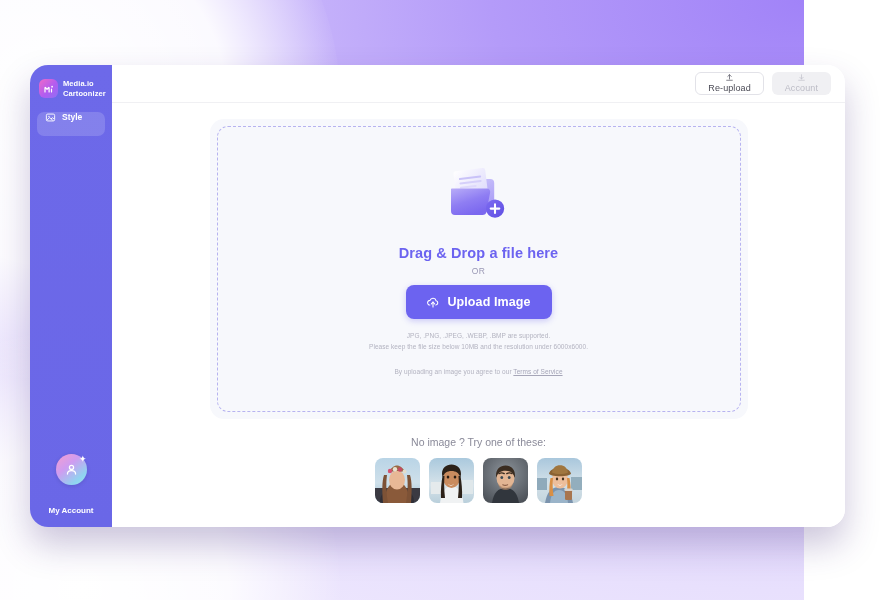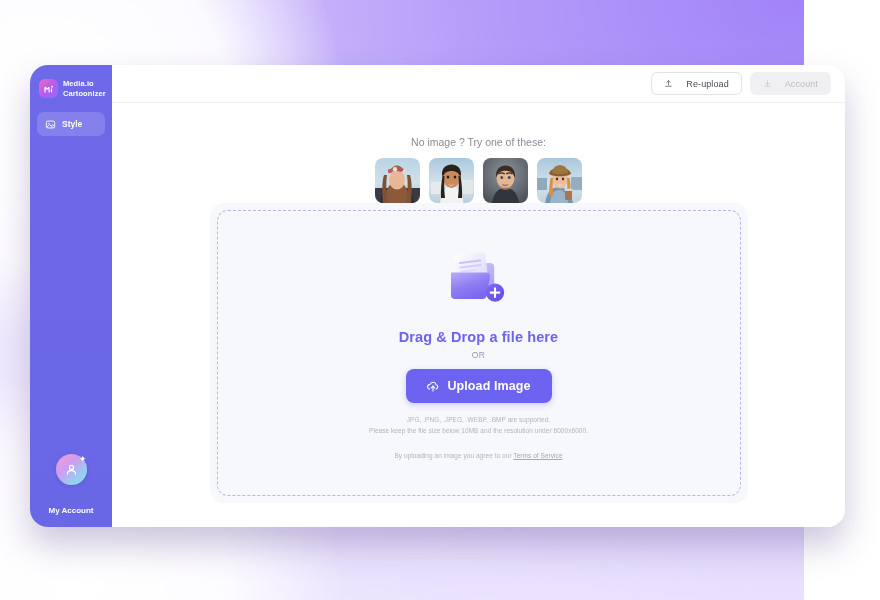--- a/index.html
+++ b/index.html
@@ -91,21 +91,21 @@
     line-height: 1.22;
     letter-spacing: .1px;
     white-space: pre-line;
   }
 
   .nav-item {
     width: 68px;
     height: 24px;
     border-radius: 7px;
     display: flex;
-    align-items: center;
+    align-items: flex-start;
     gap: 6px;
     padding-left: 8px;
     color: #ffffff;
     font-size: 8.5px;
     font-weight: bold;
     background: rgba(255,255,255,0.16);
     margin-bottom: 4px;
   }
   .nav-item .nav-ico { width: 11px; height: 11px; flex: 0 0 11px; display:block; }
 
@@ -155,26 +155,27 @@
     border-bottom: 1px solid #f0f0f3;
     display: flex;
     align-items: center;
     justify-content: flex-end;
     padding-right: 14px;
     gap: 8px;
   }
   .top-btn {
     display: flex;
     align-items: center;
-    gap: 13px;
+    gap: 1px;
     height: 23px;
     padding: 0 12px;
     border-radius: 6px;
     font-size: 9px;
     letter-spacing: .1px;
+    flex-direction: column;
   }
   #btn-reupload {
     border: 1px solid #e2e2e8;
     background: #ffffff;
     color: #4a4a55;
   }
   #btn-download {
     border: 1px solid transparent;
     background: #f0f0f3;
     color: #bcbcc6;
@@ -346,20 +347,85 @@
               <path d="M12 4.6V16" stroke="#c3c3cc" stroke-width="2" stroke-linecap="round"></path>
               <path d="M7.4 11.4L12 16l4.6-4.6" stroke="#c3c3cc" stroke-width="2" stroke-linecap="round" stroke-linejoin="round"></path>
               <path d="M4.5 19.4h15" stroke="#c3c3cc" stroke-width="2" stroke-linecap="round"></path>
             </svg>
           </span>
           <span>Account</span>
         </div>
       </div>
 
       <div id="content">
+
+        <div id="drop-card">
+          <div id="drop-zone">
+
+            <span id="folder-icon">
+              <svg width="78" height="64" viewBox="0 0 96 80" fill="none">
+                <defs>
+                  <linearGradient id="gPaper" x1="0" y1="0" x2="1" y2="1">
+                    <stop offset="0%" stop-color="#ffffff"></stop>
+                    <stop offset="100%" stop-color="#dcd8fb"></stop>
+                  </linearGradient>
+                  <linearGradient id="gBackF" x1="0" y1="0" x2="0.4" y2="1">
+                    <stop offset="0%" stop-color="#cfc8fb"></stop>
+                    <stop offset="100%" stop-color="#a99cf6"></stop>
+                  </linearGradient>
+                  <linearGradient id="gFrontF" x1="0" y1="0" x2="0.5" y2="1">
+                    <stop offset="0%" stop-color="#b8acf8"></stop>
+                    <stop offset="55%" stop-color="#8f7ef3"></stop>
+                    <stop offset="100%" stop-color="#7b68ef"></stop>
+                  </linearGradient>
+                  <linearGradient id="gPlus" x1="0" y1="0" x2="1" y2="1">
+                    <stop offset="0%" stop-color="#7d6bf1"></stop>
+                    <stop offset="100%" stop-color="#5f4fe3"></stop>
+                  </linearGradient>
+                </defs>
+
+                <path d="M24 20h38a5 5 0 0 1 5 5v36H24z" fill="url(#gBackF)"></path>
+
+                <g transform="rotate(-7 40 28)">
+                  <rect x="18" y="8" width="40" height="34" rx="3" fill="url(#gPaper)"></rect>
+                  <rect x="24" y="17" width="28" height="2.4" rx="1.2" fill="#c9c2f8"></rect>
+                  <rect x="24" y="22.5" width="28" height="2.4" rx="1.2" fill="#d5cffa"></rect>
+                  <rect x="24" y="28" width="21" height="2.4" rx="1.2" fill="#ded9fb"></rect>
+                </g>
+
+                <path d="M14 32h44a4 4 0 0 1 3.9 4.9l-4.6 24A5 5 0 0 1 52.4 65H18a5 5 0 0 1-5-5V33a1 1 0 0 1 1-1z" fill="url(#gFrontF)"></path>
+
+                <circle cx="68" cy="57" r="11.5" fill="url(#gPlus)"></circle>
+                <path d="M68 51.6v10.8M62.6 57h10.8" stroke="#ffffff" stroke-width="2.6" stroke-linecap="round"></path>
+              </svg>
+            </span>
+
+            <div id="drop-title">Drag &amp; Drop a file here</div>
+            <div id="drop-or">OR</div>
+
+            <div id="btn-upload">
+              <span>
+                <svg width="14" height="14" viewBox="0 0 24 24" fill="none">
+                  <path d="M6.6 17.2a4 4 0 0 1 .3-8 5.4 5.4 0 0 1 10.4.7 3.7 3.7 0 0 1-.5 7.3" stroke="#ffffff" stroke-width="1.9" stroke-linecap="round" stroke-linejoin="round"></path>
+                  <path d="M12 20.4v-8.1" stroke="#ffffff" stroke-width="1.9" stroke-linecap="round"></path>
+                  <path d="M9.2 15.1L12 12.3l2.8 2.8" stroke="#ffffff" stroke-width="1.9" stroke-linecap="round" stroke-linejoin="round"></path>
+                </svg>
+              </span>
+              <span>Upload Image</span>
+            </div>
+
+            <div class="hint" id="hint-formats">JPG, .PNG, .JPEG, .WEBP, .BMP are supported.</div>
+            <div class="hint">Please keep the file size below 10MB and the resolution under 6000x6000.</div>
+
+            <div id="terms-line">
+              <span>By uploading an image you agree to our </span><span id="terms-link">Terms of Service</span>
+            </div>
+
+          </div>
+        </div>
 
         <div id="samples">
           <div id="samples-title">No image ? Try one of these:</div>
 
           <div id="samples-row">
 
             <div class="thumb">
               <svg viewBox="0 0 45 45">
                 <defs>
                   <linearGradient id="s1sky" x1="0" y1="0" x2="0" y2="1">
@@ -449,81 +515,16 @@
                 <ellipse cx="26" cy="21" rx="1.2" ry="1.4" fill="#42301f"></ellipse>
                 <path d="M20.5 25.8c1.3 1.6 3.7 1.6 5 0-.6 2.4-4.4 2.4-5 0z" fill="#ffffff"></path>
                 <rect x="28" y="32" width="7" height="10" rx="1.2" fill="#a8754e"></rect>
                 <rect x="27.3" y="30.6" width="8.4" height="2.4" rx="1.2" fill="#d9d4cd"></rect>
               </svg>
             </div>
 
           </div>
         </div>
 
-        <div id="drop-card">
-          <div id="drop-zone">
-
-            <span id="folder-icon">
-              <svg width="78" height="64" viewBox="0 0 96 80" fill="none">
-                <defs>
-                  <linearGradient id="gPaper" x1="0" y1="0" x2="1" y2="1">
-                    <stop offset="0%" stop-color="#ffffff"></stop>
-                    <stop offset="100%" stop-color="#dcd8fb"></stop>
-                  </linearGradient>
-                  <linearGradient id="gBackF" x1="0" y1="0" x2="0.4" y2="1">
-                    <stop offset="0%" stop-color="#cfc8fb"></stop>
-                    <stop offset="100%" stop-color="#a99cf6"></stop>
-                  </linearGradient>
-                  <linearGradient id="gFrontF" x1="0" y1="0" x2="0.5" y2="1">
-                    <stop offset="0%" stop-color="#b8acf8"></stop>
-                    <stop offset="55%" stop-color="#8f7ef3"></stop>
-                    <stop offset="100%" stop-color="#7b68ef"></stop>
-                  </linearGradient>
-                  <linearGradient id="gPlus" x1="0" y1="0" x2="1" y2="1">
-                    <stop offset="0%" stop-color="#7d6bf1"></stop>
-                    <stop offset="100%" stop-color="#5f4fe3"></stop>
-                  </linearGradient>
-                </defs>
-
-                <path d="M24 20h38a5 5 0 0 1 5 5v36H24z" fill="url(#gBackF)"></path>
-
-                <g transform="rotate(-7 40 28)">
-                  <rect x="18" y="8" width="40" height="34" rx="3" fill="url(#gPaper)"></rect>
-                  <rect x="24" y="17" width="28" height="2.4" rx="1.2" fill="#c9c2f8"></rect>
-                  <rect x="24" y="22.5" width="28" height="2.4" rx="1.2" fill="#d5cffa"></rect>
-                  <rect x="24" y="28" width="21" height="2.4" rx="1.2" fill="#ded9fb"></rect>
-                </g>
-
-                <path d="M14 32h44a4 4 0 0 1 3.9 4.9l-4.6 24A5 5 0 0 1 52.4 65H18a5 5 0 0 1-5-5V33a1 1 0 0 1 1-1z" fill="url(#gFrontF)"></path>
-
-                <circle cx="68" cy="57" r="11.5" fill="url(#gPlus)"></circle>
-                <path d="M68 51.6v10.8M62.6 57h10.8" stroke="#ffffff" stroke-width="2.6" stroke-linecap="round"></path>
-              </svg>
-            </span>
-
-            <div id="drop-title">Drag &amp; Drop a file here</div>
-            <div id="drop-or">OR</div>
-
-            <div id="btn-upload">
-              <span>
-                <svg width="14" height="14" viewBox="0 0 24 24" fill="none">
-                  <path d="M6.6 17.2a4 4 0 0 1 .3-8 5.4 5.4 0 0 1 10.4.7 3.7 3.7 0 0 1-.5 7.3" stroke="#ffffff" stroke-width="1.9" stroke-linecap="round" stroke-linejoin="round"></path>
-                  <path d="M12 20.4v-8.1" stroke="#ffffff" stroke-width="1.9" stroke-linecap="round"></path>
-                  <path d="M9.2 15.1L12 12.3l2.8 2.8" stroke="#ffffff" stroke-width="1.9" stroke-linecap="round" stroke-linejoin="round"></path>
-                </svg>
-              </span>
-              <span>Upload Image</span>
-            </div>
-
-            <div class="hint" id="hint-formats">JPG, .PNG, .JPEG, .WEBP, .BMP are supported.</div>
-            <div class="hint">Please keep the file size below 10MB and the resolution under 6000x6000.</div>
-
-            <div id="terms-line">
-              <span>By uploading an image you agree to our </span><span id="terms-link">Terms of Service</span>
-            </div>
-
-          </div>
-        </div>
-
       </div>
     </div>
   </div>
 </div>
 
 </body></html>

